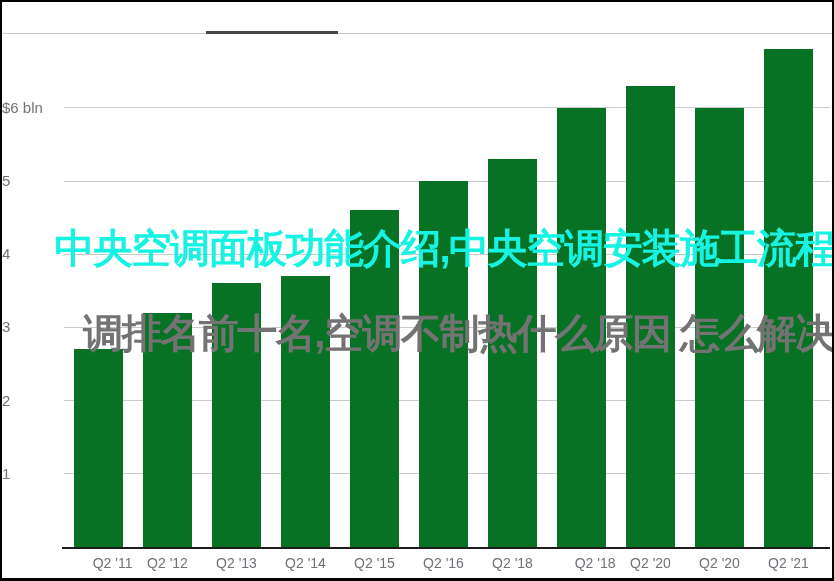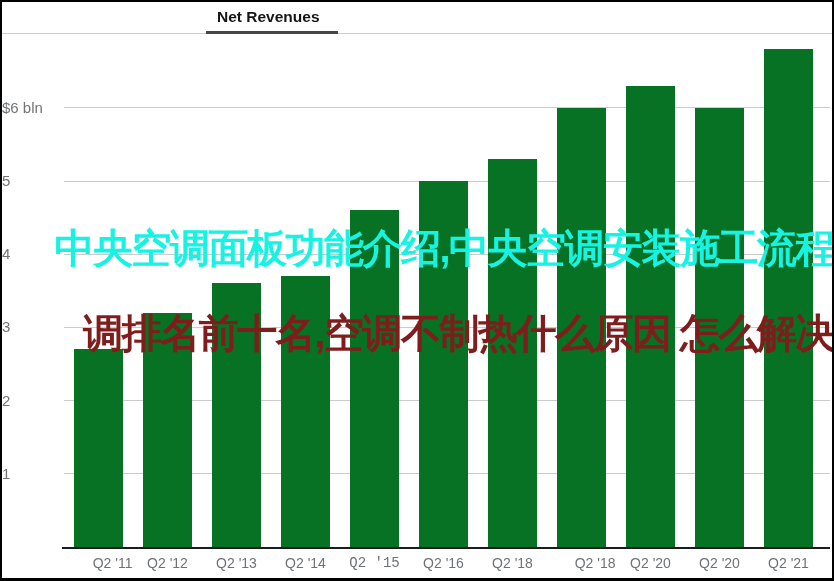--- a/index.html
+++ b/index.html
@@ -24,21 +24,20 @@
     position:absolute;left:2px;width:830px;text-align:right;white-space:nowrap;
     font-size:40px;line-height:1;font-weight:700;letter-spacing:-1.5px;pointer-events:none;
   }
 </style>
 </head>
 <body>
 
 <div class="frame">
 
 
-  <div class="tab tab-active">Net Revenues</div>
 
   <div class="tab-separator"></div>
   <div class="tab-underline"></div>
 
   <div id="plot">
       <div class="gridline" style="top: 105.3px; background: rgb(203, 203, 203);"></div>
       <div class="y-label" style="top: 96.8px;">$6 bln</div>
       <div class="gridline" style="top: 178.5px; background: rgb(203, 203, 203);"></div>
       <div class="y-label" style="top: 170px;">5</div>
       <div class="gridline" style="top: 251.7px; background: rgb(203, 203, 203);"></div>
@@ -51,33 +50,33 @@
       <div class="y-label" style="top: 462.8px;">1</div>
       <div class="bar" style="left: 72px; top: 347.36px; height: 197.64px; background: rgb(7, 114, 35);"></div>
       <div class="x-label" style="left: 62.5px; text-align: right;">Q2 '11</div>
       <div class="bar" style="left: 141px; top: 310.76px; height: 234.24px; background: rgb(7, 114, 35);"></div>
       <div class="x-label" style="left: 131.5px;">Q2 '12</div>
       <div class="bar" style="left: 210px; top: 281.48px; height: 263.52px; background: rgb(7, 114, 35);"></div>
       <div class="x-label" style="left: 200.5px;">Q2 '13</div>
       <div class="bar" style="left: 279px; top: 274.16px; height: 270.84px; background: rgb(7, 114, 35);"></div>
       <div class="x-label" style="left: 269.5px;">Q2 '14</div>
       <div class="bar" style="left: 348px; top: 208.28px; height: 336.72px; background: rgb(7, 114, 35);"></div>
-      <div class="x-label" style="left: 338.5px; font-family: Liberation Mono, monospace;">Q2 '15</div>
+      <div class="x-label" style="left: 338.5px;">Q2 '15</div>
       <div class="bar" style="left: 417px; top: 179px; height: 366px; background: rgb(7, 114, 35);"></div>
       <div class="x-label" style="left: 407.5px; text-align: center;">Q2 '16</div>
       <div class="bar" style="left: 486px; top: 157.04px; height: 387.96px; background: rgb(7, 114, 35);"></div>
       <div class="x-label" style="left: 476.5px;">Q2 '18</div>
       <div class="bar" style="left: 555px; top: 105.8px; height: 439.2px; background: rgb(7, 114, 35);"></div>
       <div class="x-label" style="left: 545.5px; text-align: right;">Q2 '18</div>
       <div class="bar" style="left: 624px; top: 83.84px; height: 461.16px; background: rgb(7, 114, 35);"></div>
       <div class="x-label" style="left: 614.5px;">Q2 '20</div>
       <div class="bar" style="left: 693px; top: 105.8px; height: 439.2px; background: rgb(7, 114, 35);"></div>
       <div class="x-label" style="left: 683.5px;">Q2 '20</div>
       <div class="bar" style="left: 762px; top: 47.24px; height: 497.76px; background: rgb(7, 114, 35);"></div>
       <div class="x-label" style="left: 752.5px;">Q2 '21</div>
     </div>
 
   <div class="axis-line"></div>
 
   <div class="overlay-line" style="top: 226px; color: rgb(23, 243, 227);">中央空调面板功能介绍,中央空调安装施工流程</div>
-  <div class="overlay-line" style="top: 311px; color: #7f1d1d;">调排名前十名,空调不制热什么原因 怎么解决</div>
+  <div class="overlay-line" style="top: 311px; color: #737373;">调排名前十名,空调不制热什么原因 怎么解决</div>
 
 </div>
 
 </body></html>

